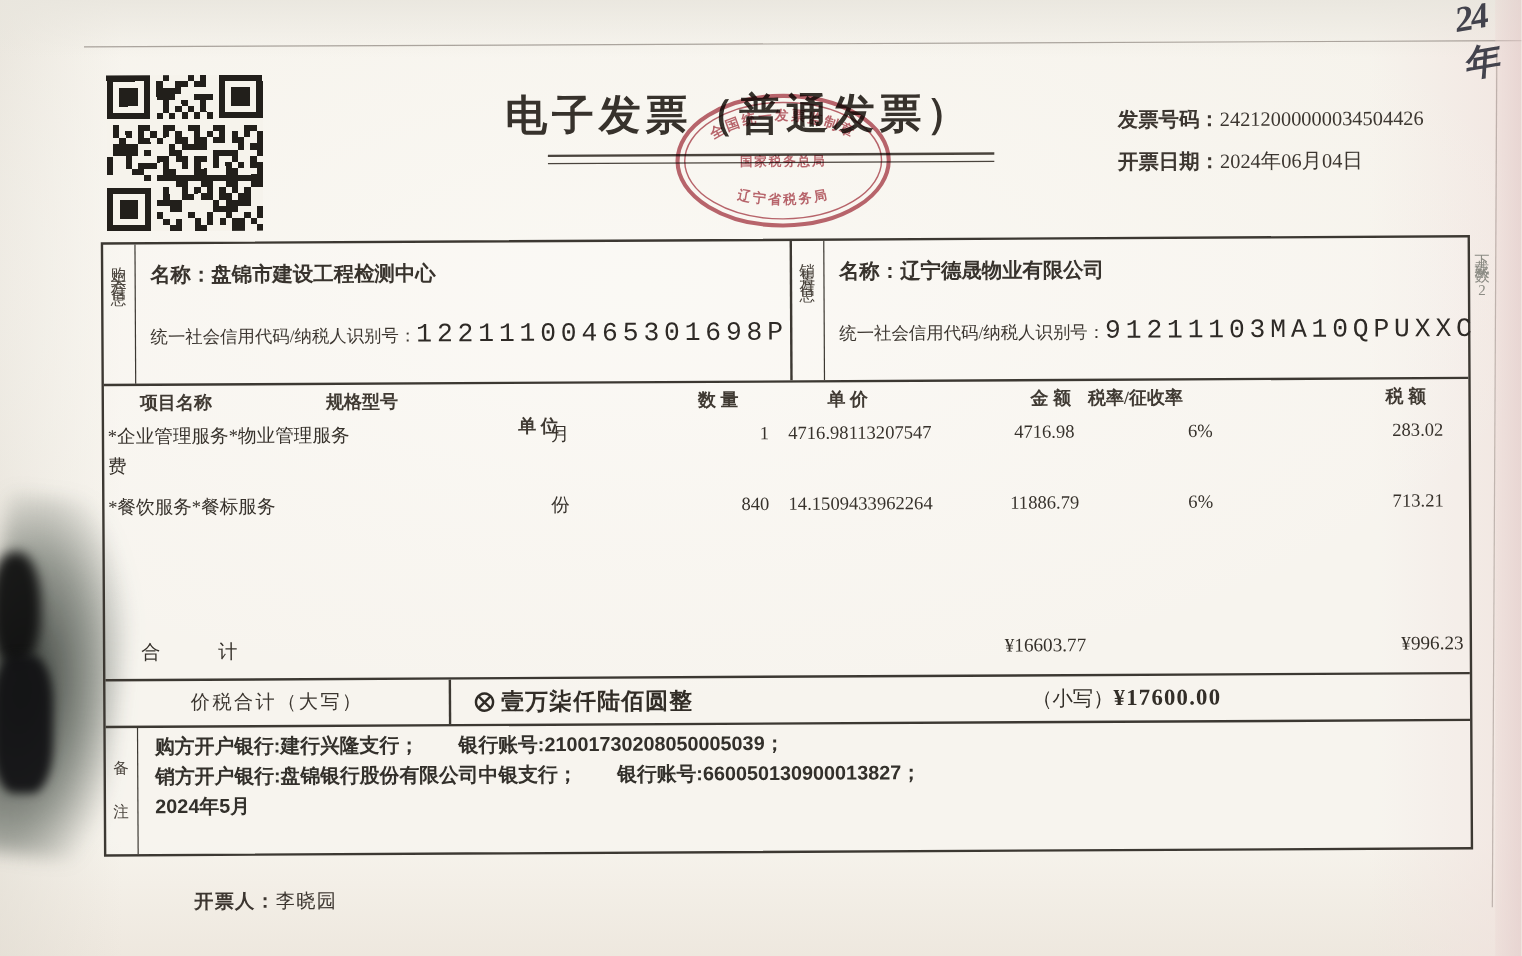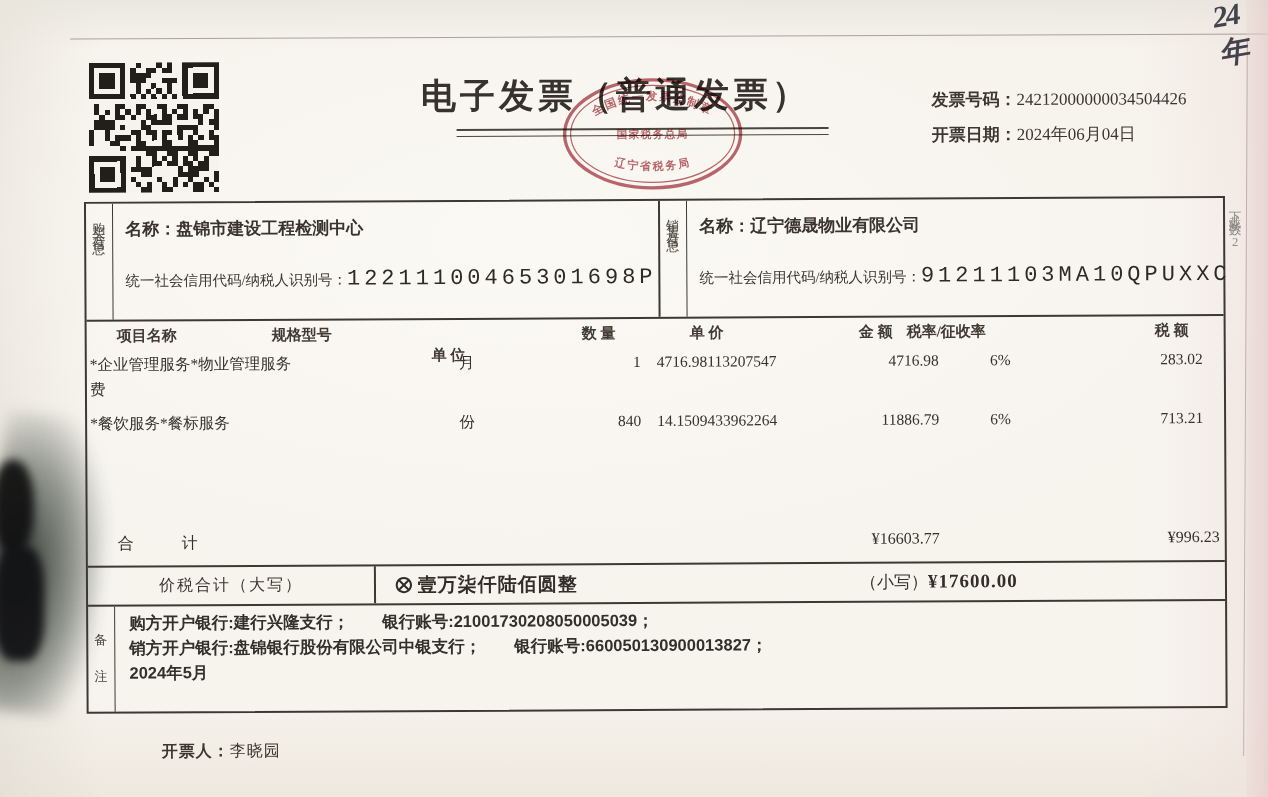--- a/index.html
+++ b/index.html
@@ -57,24 +57,24 @@
   .items{position:relative;height:244px;box-sizing:border-box;font-size:15.5px;}
   .ihead{position:absolute;top:5px;left:0;width:100%;height:22px;font-weight:bold;font-size:15px;color:#403a33;}
   .ihead span{position:absolute;white-space:nowrap;}
   .h1{left:30px;} .h2{left:185px;} .h3{left:345px;margin-top:21px;} .h4{left:495px;}
   .h5{left:603px;} .h6{left:772px;} .h7{left:820px;} .h8{left:1068px;}
   .irows{position:absolute;top:30px;left:0;width:100%;}
   .irow{display:grid;grid-template-columns:205px 125px 100px 130px 155px 137px 123px 161px;
         line-height:25px;margin-bottom:9px;color:#37322c;}
   .c-name{padding-left:3px;} .c-spec{text-align:center;} .c-unit{text-align:center;}
   .c-qty{text-align:right;padding-right:6px;} .c-price{padding-left:10px;}
-  .c-amt{text-align:right;} .c-rate{text-align:center;} .c-tax{text-align:right;padding-right:20px;}
+  .c-amt{text-align:center;} .c-rate{text-align:center;} .c-tax{text-align:right;padding-right:20px;}
   .itotal{position:absolute;bottom:6px;left:0;width:100%;height:26px;font-size:16px;color:#35302a;}
   .itotal .tlabel{position:absolute;left:30px;}
-  .itotal .tamt{position:absolute;left:715px;width:137px;text-align:right;}
+  .itotal .tamt{position:absolute;left:715px;width:137px;text-align:center;}
   .itotal .ttax{position:absolute;left:975px;width:157px;text-align:right;}
 
   .taxsum{position:relative;display:flex;height:41px;border-top:2px solid #3c3832;border-bottom:2px solid #3c3832;box-sizing:border-box;align-items:center;}
   .taxsum .bigcell{width:288px;border-right:2px solid #3c3832;box-sizing:border-box;text-align:center;
       font-size:16px;color:#3c3630;height:100%;display:flex;align-items:center;justify-content:center;letter-spacing:2px;}
   .taxsum .words{position:absolute;left:305px;display:flex;align-items:center;}
   .taxsum .circle-x{font-size:26px;line-height:20px;margin-right:3px;color:#2f2b26;}
   .taxsum .wtxt{font-size:19px;font-weight:bold;letter-spacing:1px;color:#322d27;}
   .taxsum .small{position:absolute;left:772px;font-size:17px;color:#332e28;white-space:nowrap;}
   .taxsum .small .num{font-size:19px;font-weight:bold;letter-spacing:1px;}

